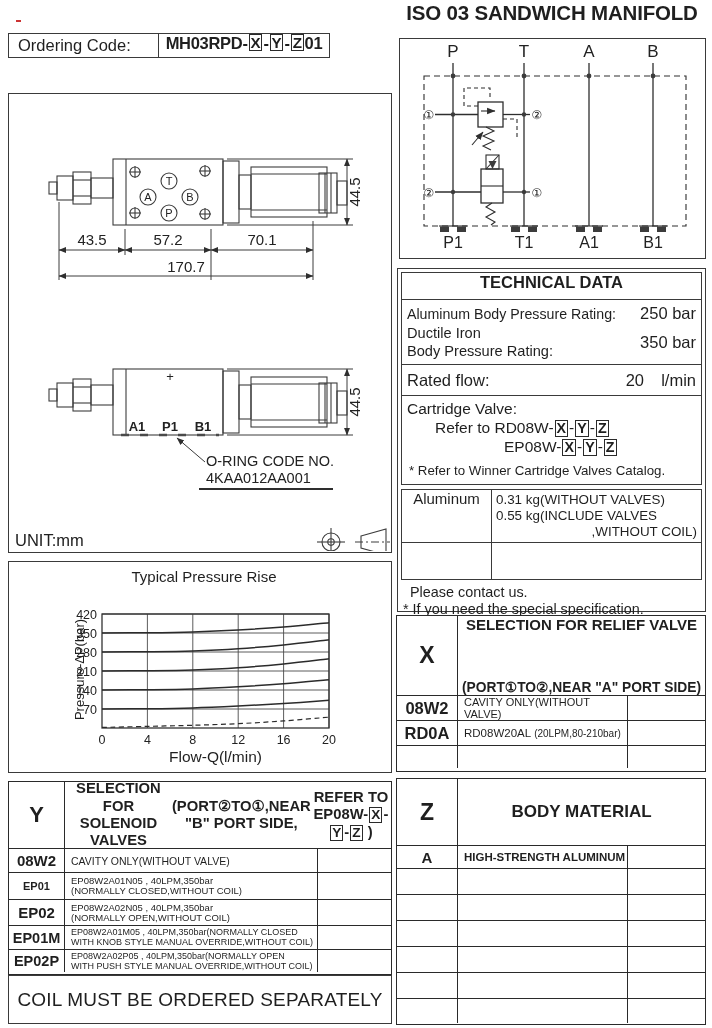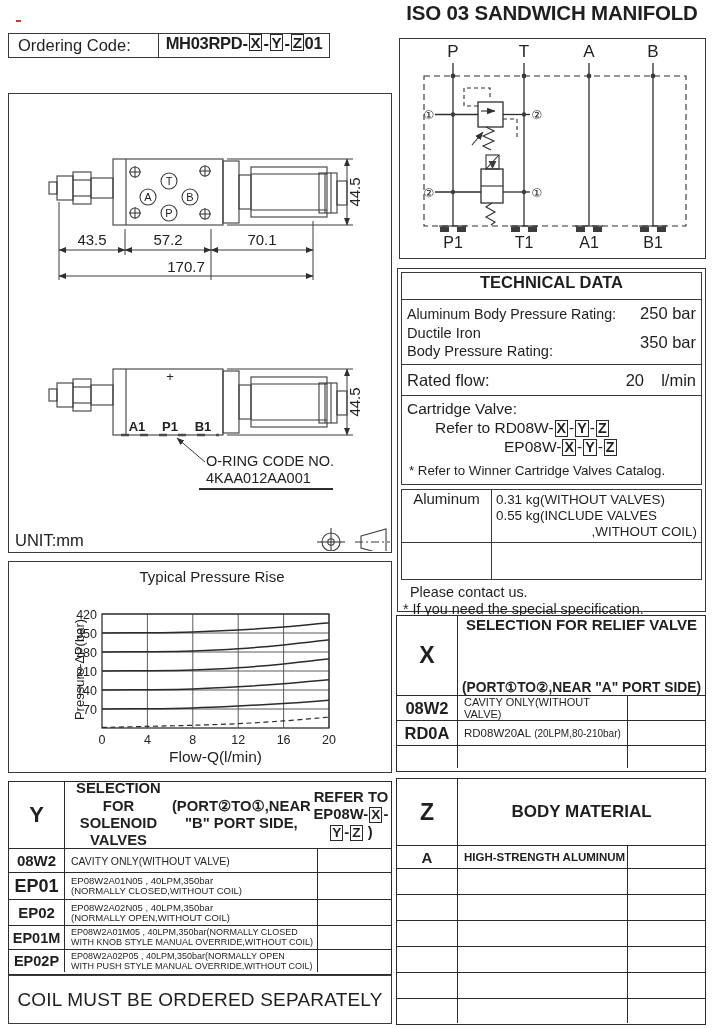--- a/index.html
+++ b/index.html
@@ -294,21 +294,21 @@
         <div></div>
       </div>
     </div>
     <div style="padding:4px 2px 0 2px;font-size:14.4px;line-height:1.22">
       <div style="padding-left:7px">Please contact us.</div>
       <div>* If you need the special specification.</div>
     </div>
   </div>
 
   <div class="abs box" style="left:8px;top:561px;width:384px;height:212px">
-    <div class="abs" style="left:12px;top:6px;width:100%;text-align:center;font-size:15px">Typical Pressure Rise</div>
+    <div class="abs" style="left:4px;top:6px;width:100%;text-align:center;font-size:15px">Typical Pressure Rise</div>
     <svg id="chart-svg" class="abs" style="left:0;top:0" width="381" height="209" viewBox="0 0 381 209">
         <line class="grid" x1="93" y1="147" x2="320" y2="147"></line>
         <line class="grid" x1="93" y1="128" x2="320" y2="128"></line>
         <line class="grid" x1="93" y1="109" x2="320" y2="109"></line>
         <line class="grid" x1="93" y1="90" x2="320" y2="90"></line>
         <line class="grid" x1="93" y1="71" x2="320" y2="71"></line>
         <line class="grid" x1="93" y1="52" x2="320" y2="52"></line>
         <line class="grid" x1="138.4" y1="52" x2="138.4" y2="166"></line>
         <line class="grid" x1="183.8" y1="52" x2="183.8" y2="166"></line>
         <line class="grid" x1="229.2" y1="52" x2="229.2" y2="166"></line>
@@ -388,21 +388,21 @@
     <div class="trow" style="grid-template-columns:55px 253px 1fr;height:24px">
       <div class="tcell nb code" style="font-size:15px">
           <span>08W2</span>
         </div>
       <div class="tcell desc" style="font-size:10.5px">
           <span>CAVITY ONLY(WITHOUT VALVE)</span>
         </div>
       <div class="tcell"></div>
     </div>
     <div class="trow" style="grid-template-columns:55px 253px 1fr;height:27px">
-      <div class="tcell nb code" style="font-size:18px">
+      <div class="tcell nb code" style="font-size:11px">
           <span>EP01</span>
         </div>
       <div class="tcell desc" style="font-size:9.5px;line-height:1.1;display:block;padding-top:3px">
         <div>EP08W2A01N05 , 40LPM,350bar</div>
           <div>(NORMALLY CLOSED,WITHOUT COIL)</div>
         </div>
       <div class="tcell"></div>
     </div>
     <div class="trow" style="grid-template-columns:55px 253px 1fr;height:26px">
       <div class="tcell nb code" style="font-size:15px">

